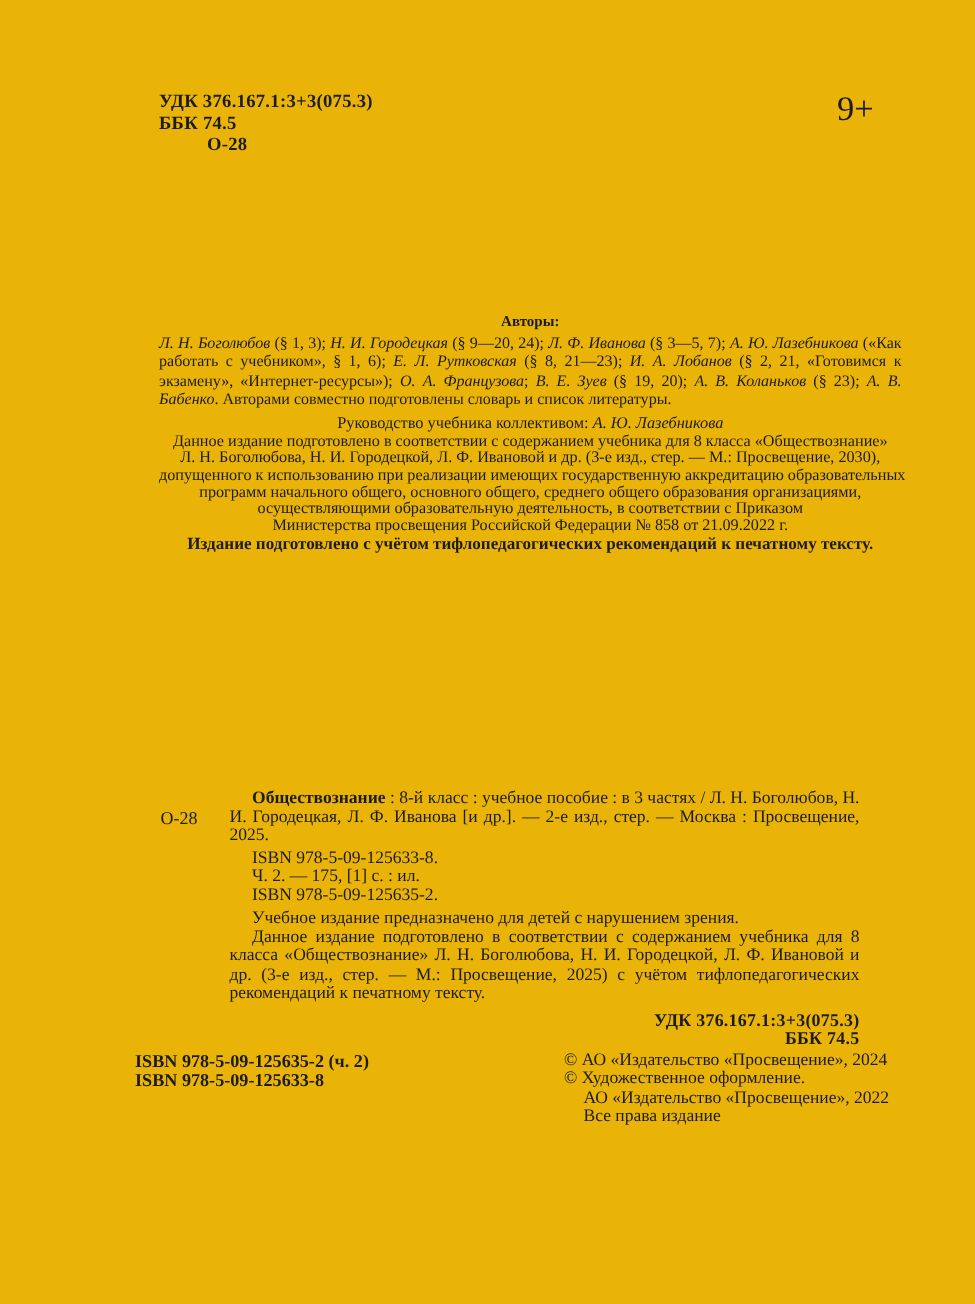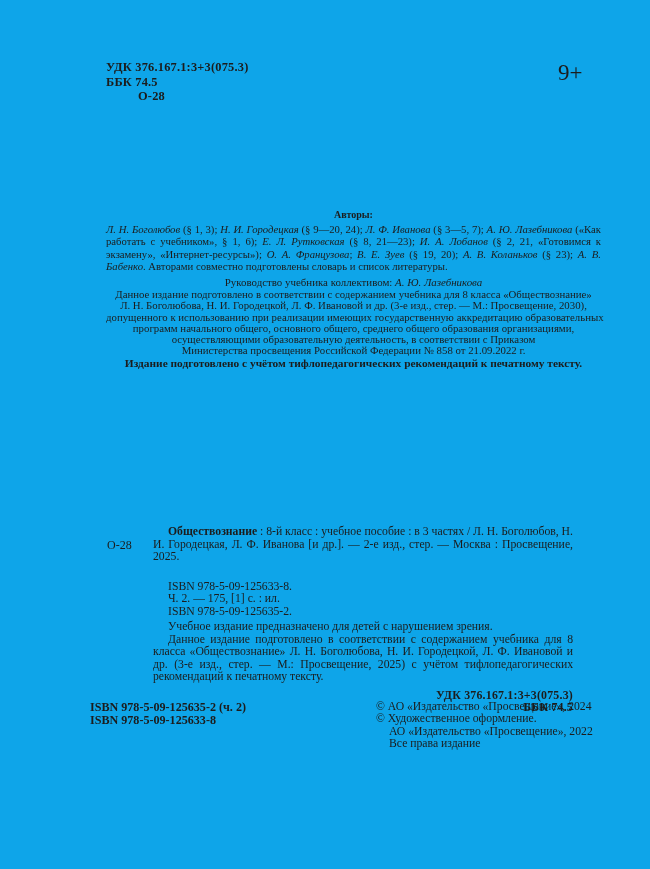--- a/index.html
+++ b/index.html
@@ -1,18 +1,18 @@
 <!DOCTYPE html>
 <html><head>
 <meta charset="utf-8">
 <style>
   html,body { margin:0; padding:0; background:#e8e8e8; }
   .page {
     position:relative; width:650px; height:869px; margin:0 auto;
-    background:#0ea5e9; color:#1c1c1c; overflow:hidden;
+    background:#eab308; color:#1c1c1c; overflow:hidden;
     font-family:"Liberation Serif","DejaVu Serif",serif;
   }
   .it { font-style:italic; }
   .bd { font-weight:bold; }
 
   .codes-top { position:absolute; left:106px; top:60px; font-weight:bold;
     font-size:12.4px; line-height:14.6px; letter-spacing:0.2px; }
   .codes-top .index-line { margin-left:32px; }
 
   .age { position:absolute; left:558px; top:60px; font-size:23px; line-height:26px; }
@@ -28,21 +28,21 @@
 
   .tiflo { position:absolute; left:106px; top:357px; width:495px; text-align:center;
     font-weight:bold; font-size:11.4px; white-space:nowrap; }
 
   .card { position:absolute; left:153px; top:526px; width:420px;
     font-size:11.7px; line-height:12.5px; }
   .card p { margin:0; }
   .card-index { position:absolute; left:-46px; top:13px; font-size:12px; }
   .card .desc  { text-align:justify; text-indent:15px; }
   .card .line-ind { margin-left:15px; }
-  .card .isbn1 { margin-top:17px; }
+  .card .isbn1 { margin-top:2px; }
   .card .note1 { text-indent:15px; margin-top:3px; }
   .card .note2 { text-indent:15px; text-align:justify; }
   .card .codes-right { text-align:right; font-weight:bold; margin-top:5px;
     font-size:11.9px; line-height:12.8px; letter-spacing:0.2px; }
 
   .footer-isbn { position:absolute; left:90px; top:701px; font-weight:bold;
     font-size:12.1px; line-height:12.7px; white-space:nowrap; }
   .footer-copy { position:absolute; left:376px; top:701px;
     font-size:11.7px; line-height:12.4px; white-space:nowrap; }
   .footer-copy .ind { padding-left:13px; }

